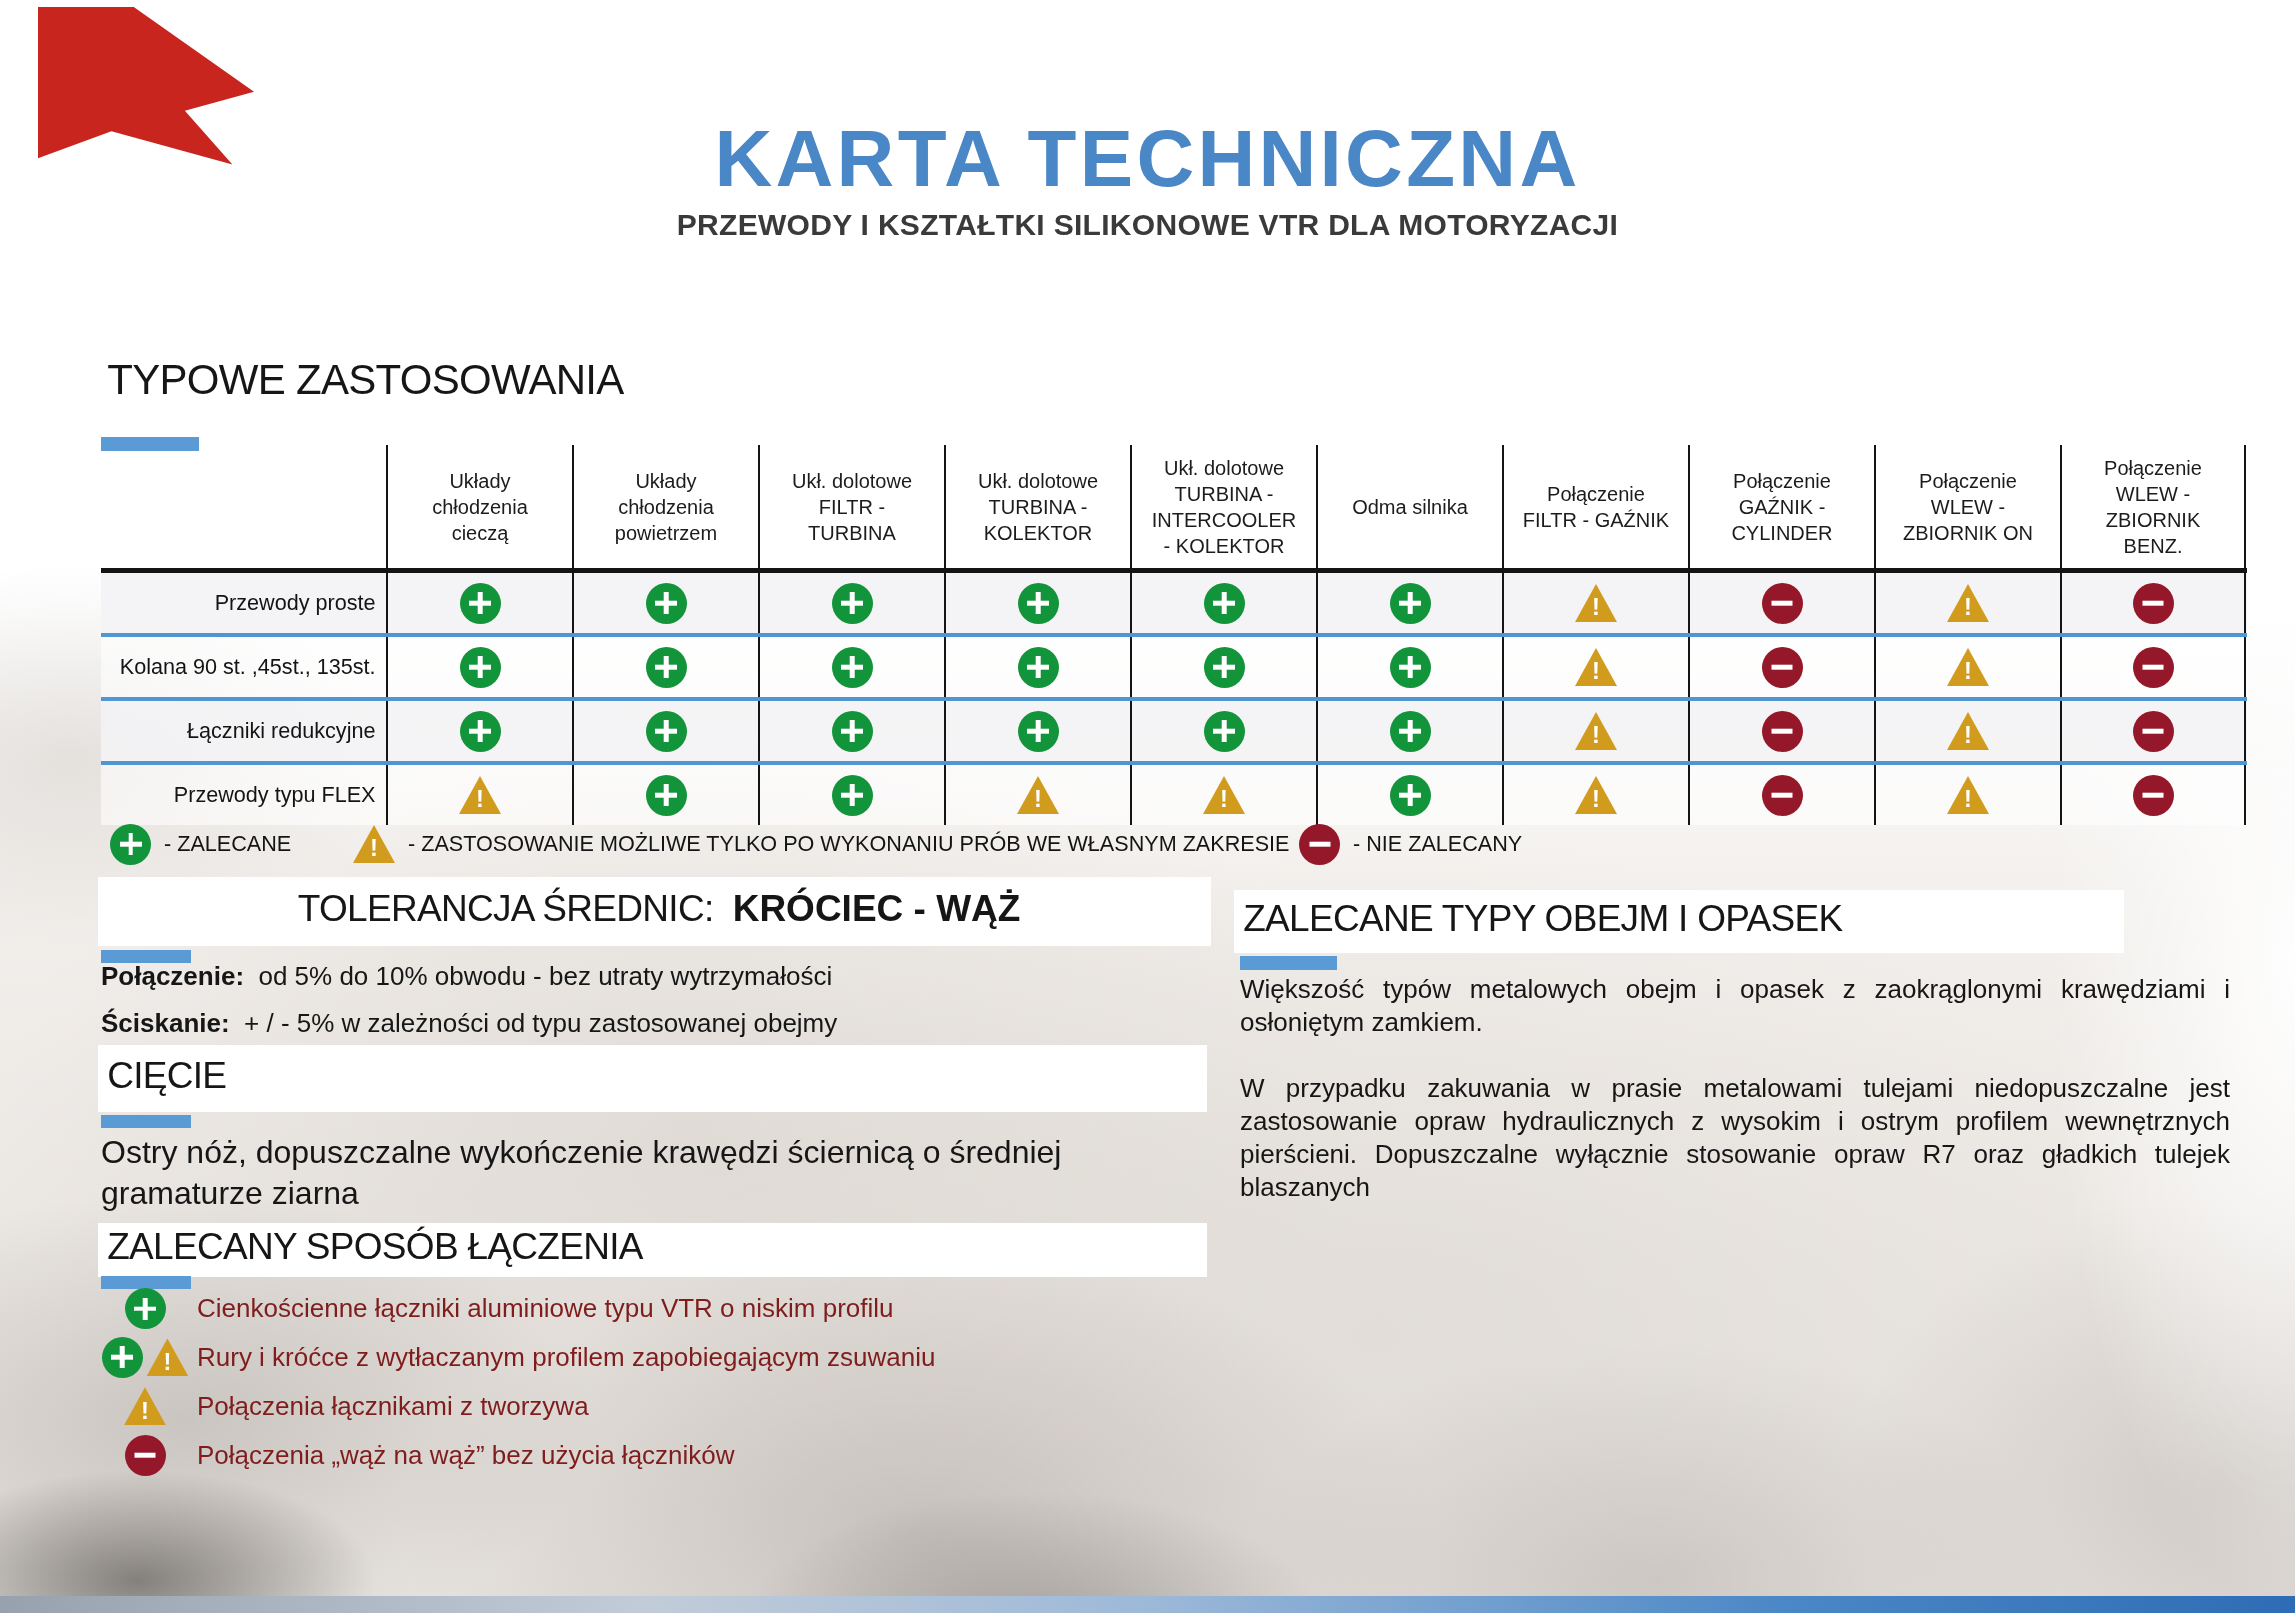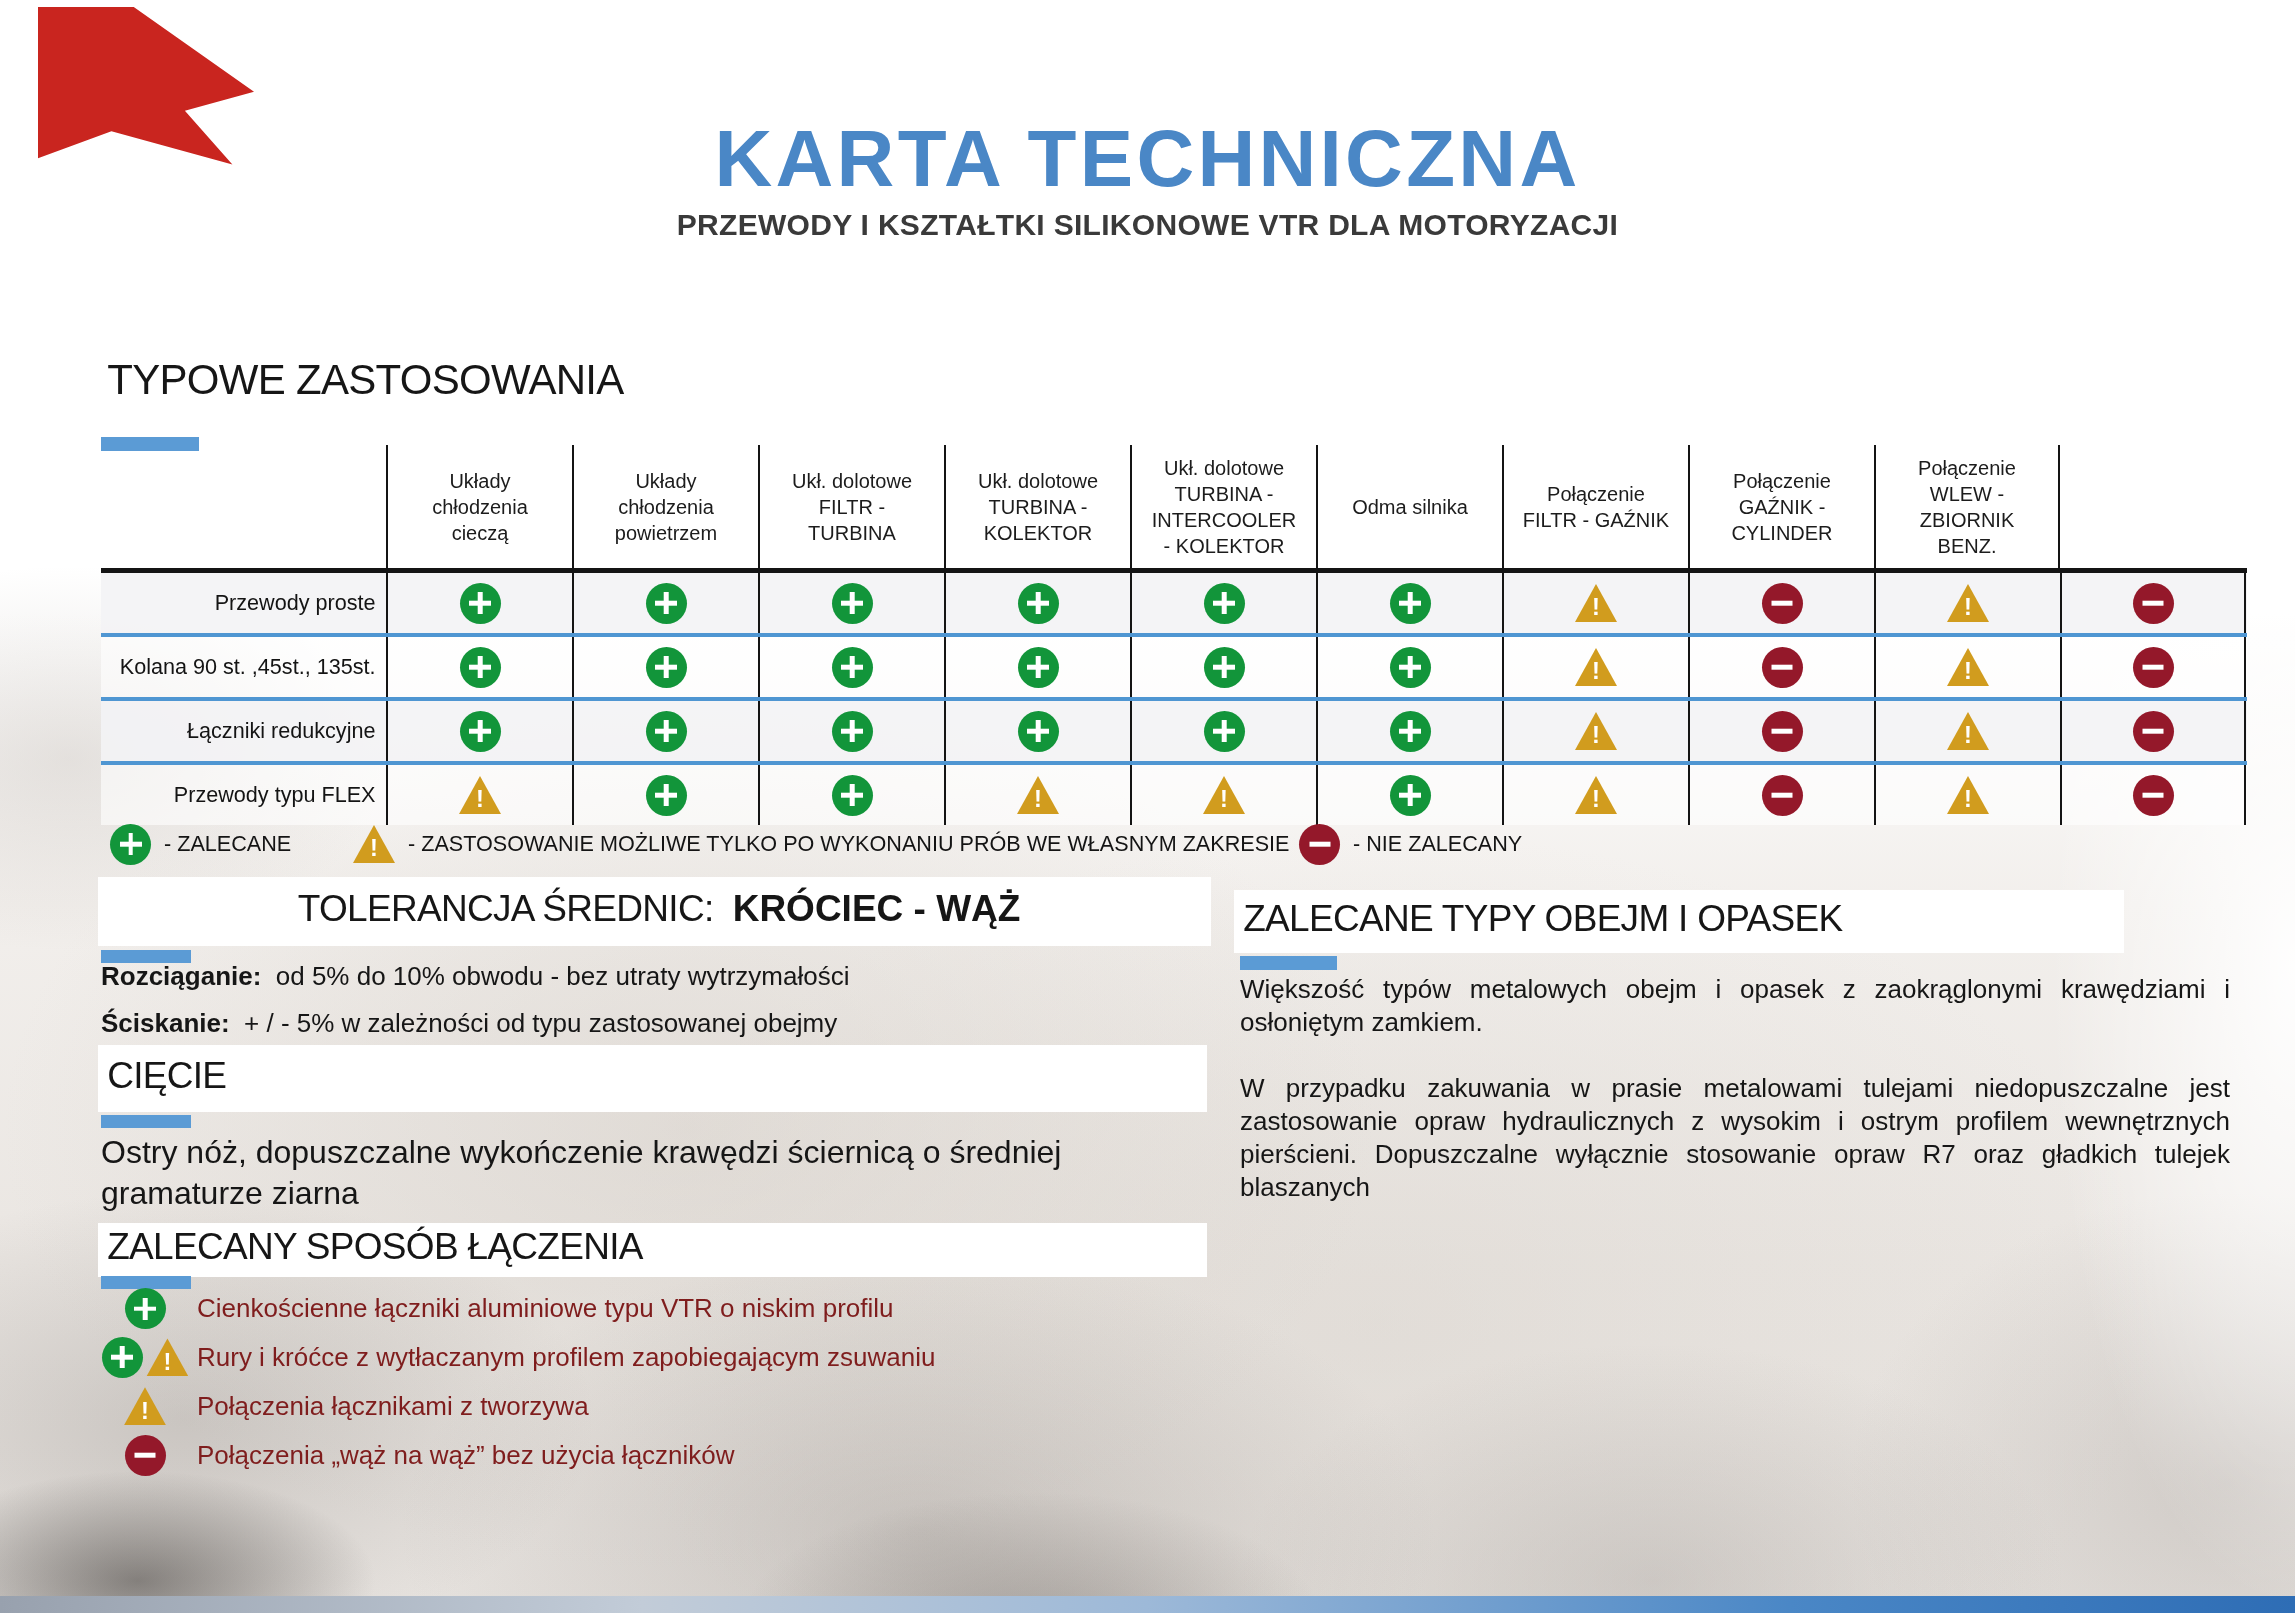--- a/index.html
+++ b/index.html
@@ -130,20 +130,21 @@
     <div class="thead" id="thead">
       <div class="cell corner"></div>
     <div class="cell th">Układy chłodzenia cieczą</div>
         <div class="cell th">Układy chłodzenia powietrzem</div>
         <div class="cell th">Ukł. dolotowe FILTR - TURBINA</div>
         <div class="cell th">Ukł. dolotowe TURBINA - KOLEKTOR</div>
         <div class="cell th">Ukł. dolotowe TURBINA - INTERCOOLER - KOLEKTOR</div>
         <div class="cell th">Odma silnika</div>
         <div class="cell th">Połączenie FILTR - GAŹNIK</div>
         <div class="cell th">Połączenie GAŹNIK - CYLINDER</div>
+        <div class="cell th">Połączenie WLEW - ZBIORNIK ON</div>
         <div class="cell th">Połączenie WLEW - ZBIORNIK BENZ.</div>
       </div>
     <div id="tbody">
         <div class="trow odd sep">
           <div class="cell rowlabel">Przewody proste</div>
           <div class="cell td">
             <span class="icon plus"></span>
           </div>
           <div class="cell td">
             <span class="icon plus"></span>
@@ -287,21 +288,21 @@
       <div class="legend-item li2">
         <span class="icon minus"></span>
         <span>- NIE ZALECANY</span>
       </div>
     </div>
 
   <div class="band band-tol">
     <h3><span>TOLERANCJA ŚREDNIC:</span>&nbsp;&nbsp;<span class="bold">KRÓCIEC - WĄŻ</span></h3>
   </div>
   <div class="bluebar bar-tol"></div>
-  <div class="tol-line tl0"><span class="b">Rozciąganie:</span><span class="t">od 5% do 10% obwodu - bez utraty wytrzymałości</span></div>
+  <div class="tol-line tl0"><span class="b">Połączenie:</span><span class="t">od 5% do 10% obwodu - bez utraty wytrzymałości</span></div>
   <div class="tol-line tl1"><span class="b">Ściskanie:</span><span class="t">+ / -  5%  w zależności od typu zastosowanej obejmy</span></div>
 
   <div class="band band-cut">
     <h3>CIĘCIE</h3>
   </div>
   <div class="bluebar bar-cut"></div>
   <div class="cut-text">Ostry nóż, dopuszczalne wykończenie krawędzi ściernicą  o średniej gramaturze ziarna</div>
 
   <div class="band band-join">
     <h3>ZALECANY SPOSÓB ŁĄCZENIA</h3>

